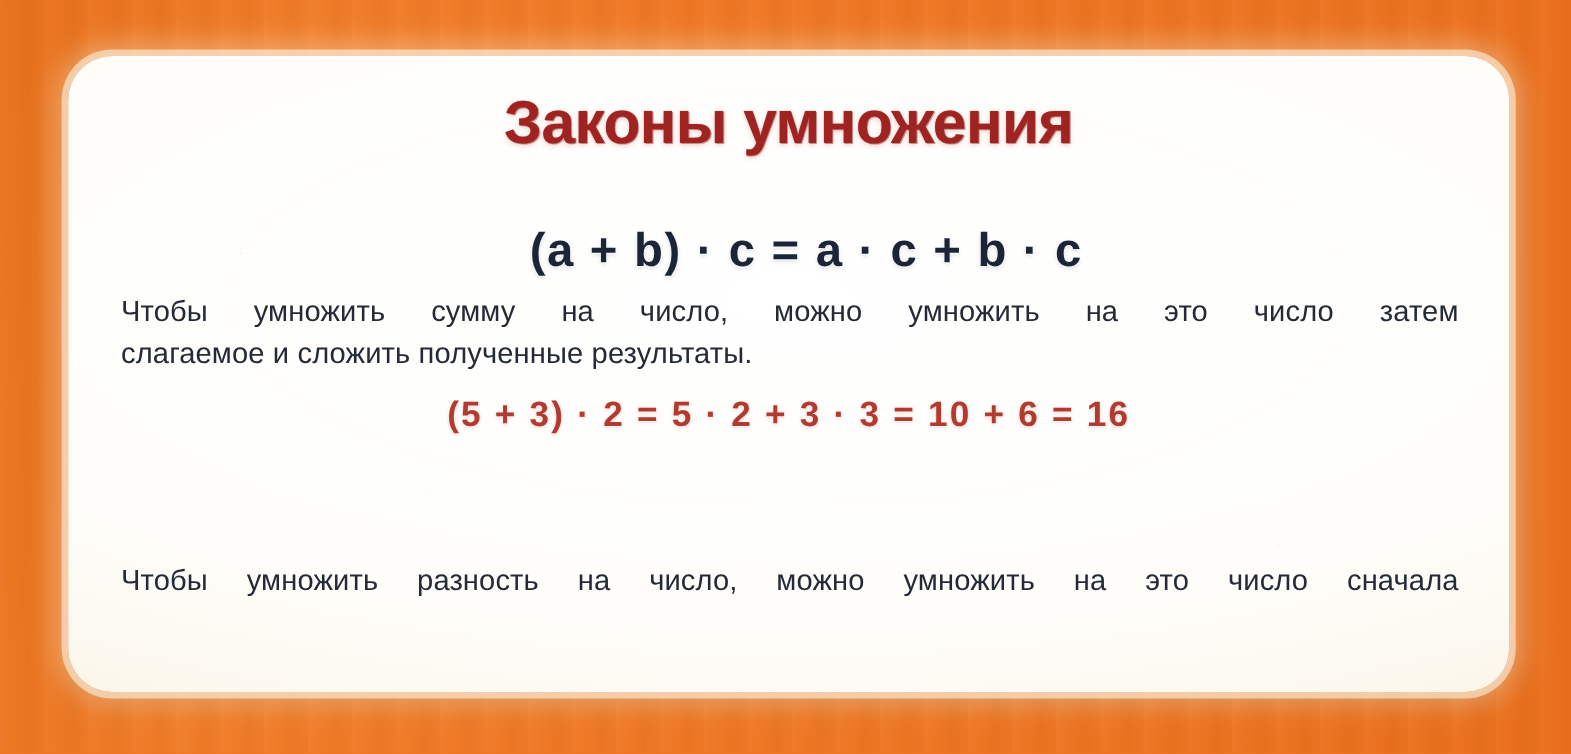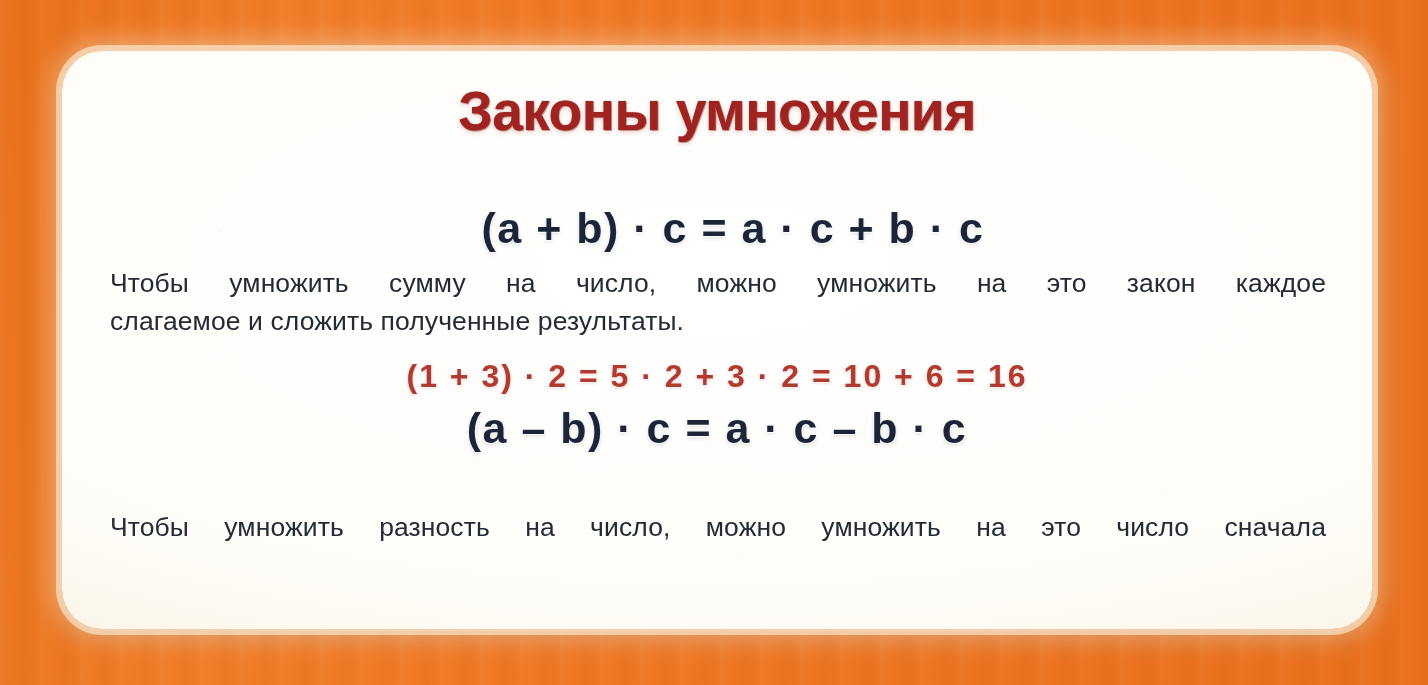--- a/index.html
+++ b/index.html
@@ -183,27 +183,26 @@
 <div class="poster">
   <div class="card">
     <div class="content">
 
       <div class="title">Законы умножения</div>
 
 
       <div class="formula formula-1">(a + b) · c = a · c + b · c</div>
 
       <div class="para para-1">
-        <span class="line stretch">Чтобы умножить сумму на число, можно умножить на это закон каждое</span>
+        <span class="line stretch">Чтобы умножить сумму на число, можно умножить на это число затем</span>
         <span class="line">слагаемое и сложить полученные результаты.</span>
       </div>
 
-      <div class="example example-1">(1 + 3) · 2 = 5 · 2 + 3 · 2 = 10 + 6 = 16</div>
-
-      <div class="formula formula-2">(a – b) · c = a · c – b · c</div>
+      <div class="example example-1">(5 + 3) · 2 = 5 · 2 + 3 · 3 = 10 + 6 = 16</div>
+
 
       <div class="para para-2">
         <span class="line stretch">Чтобы умножить разность на число, можно умножить на это число сначала</span>
       </div>
 
 
     </div>
     <div class="grain"></div>
   </div>
 </div>

